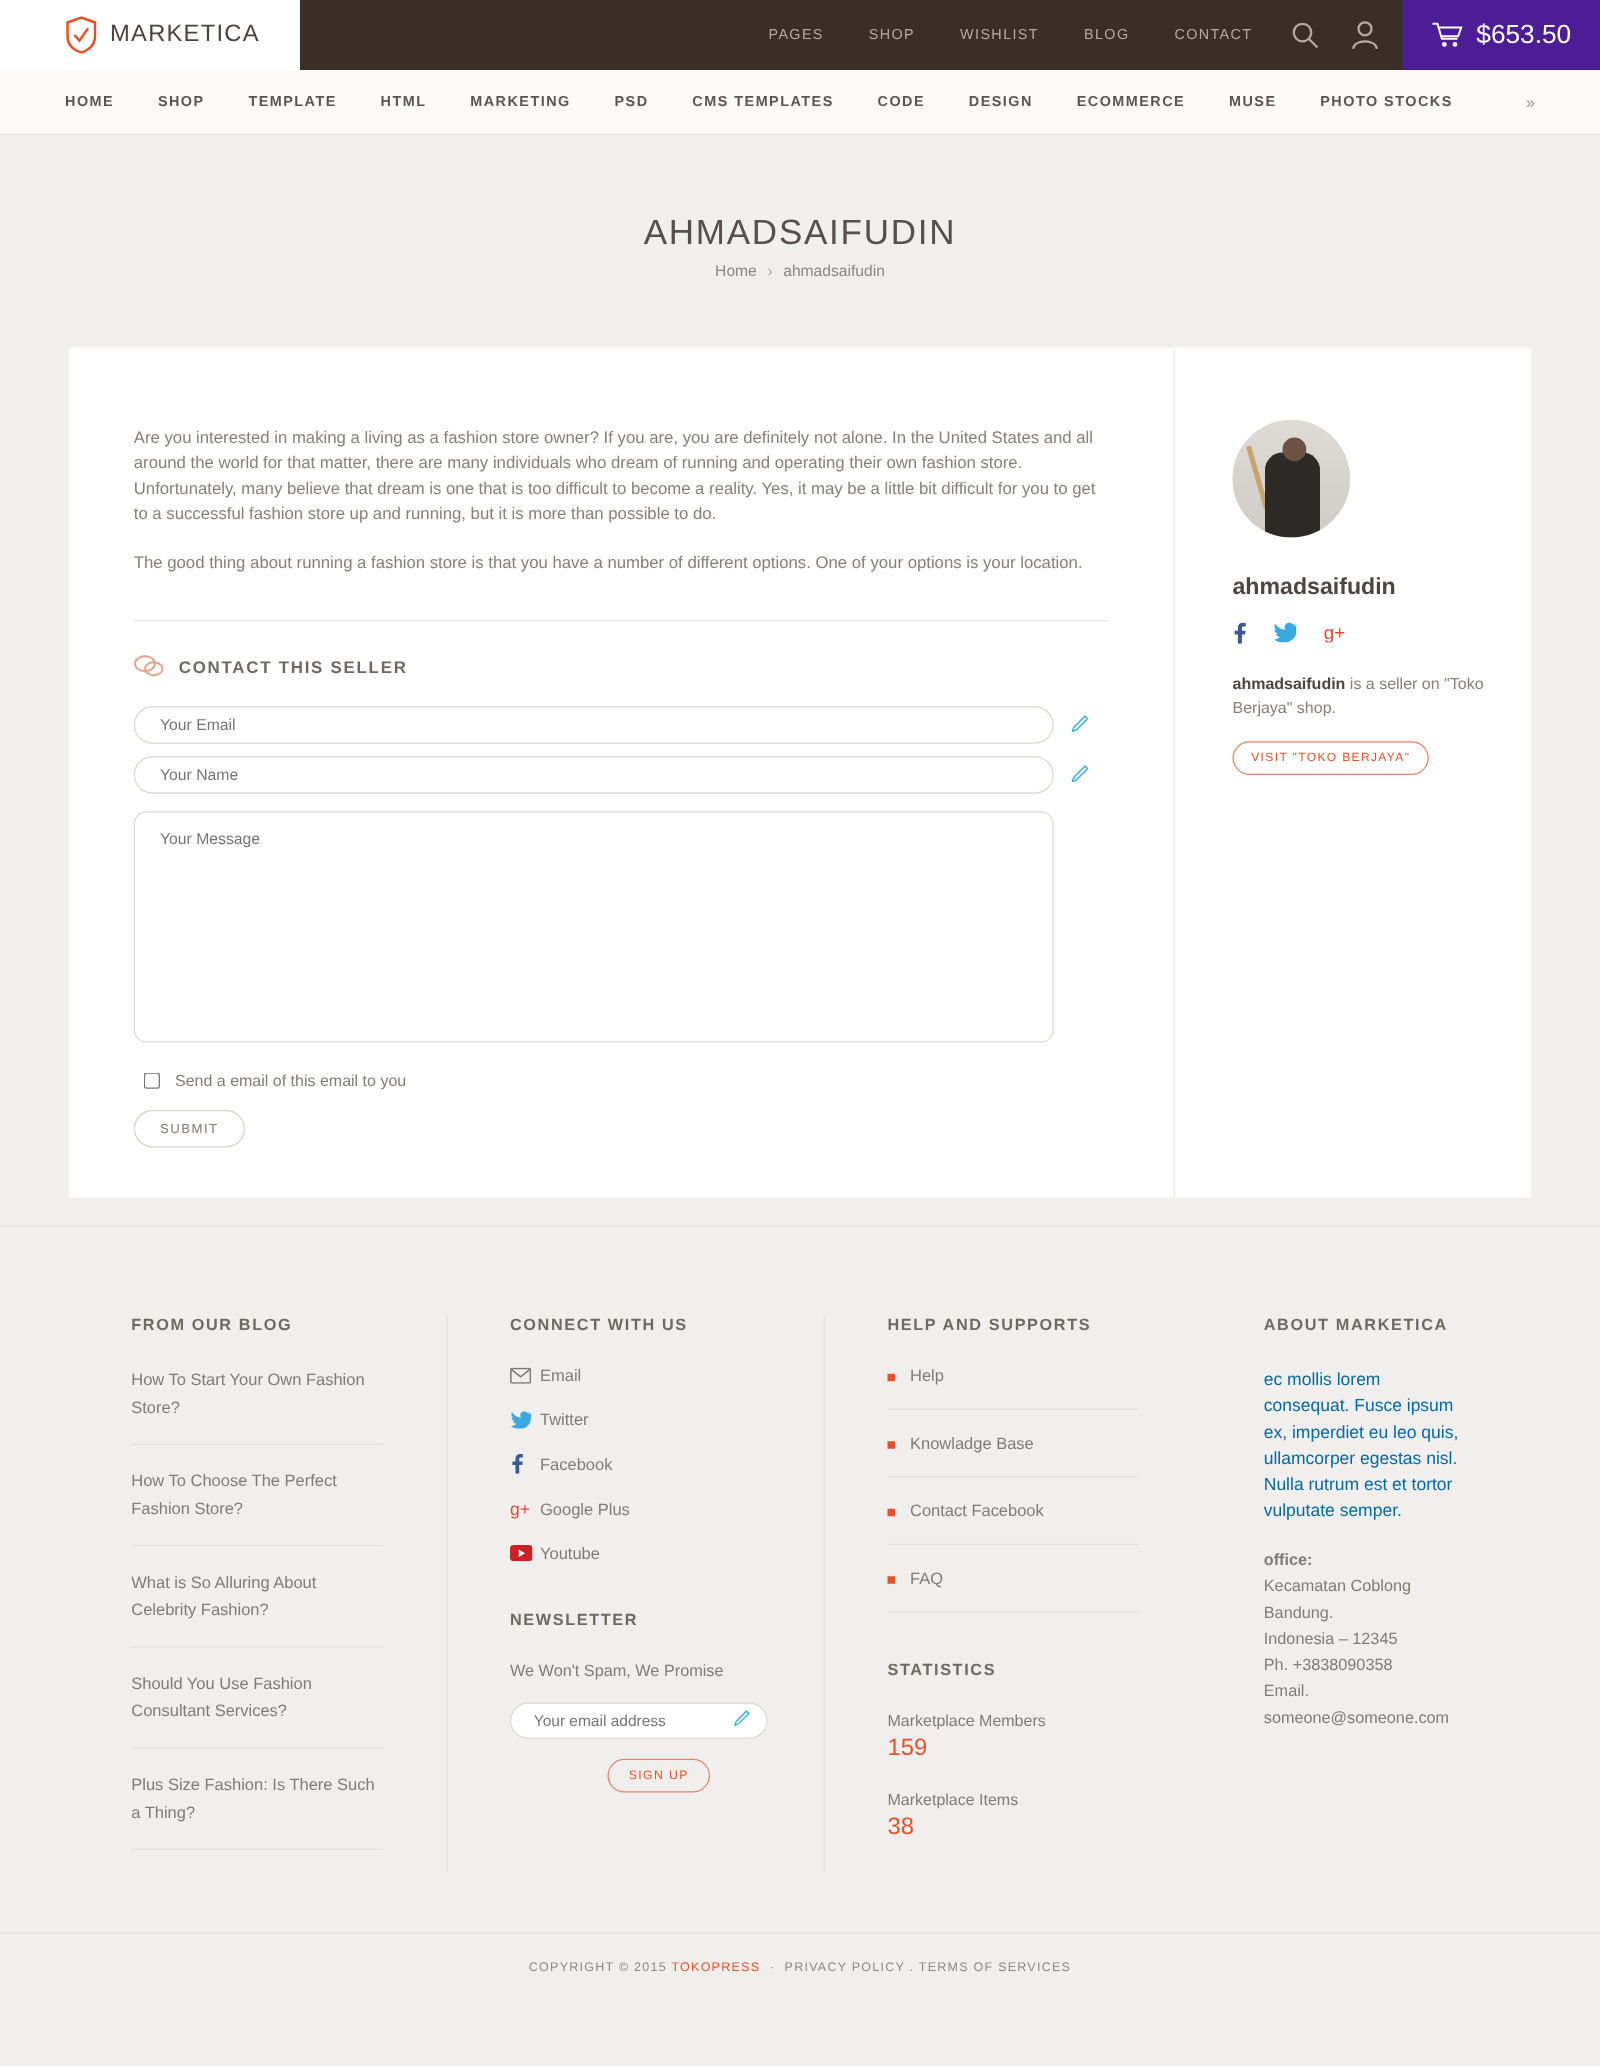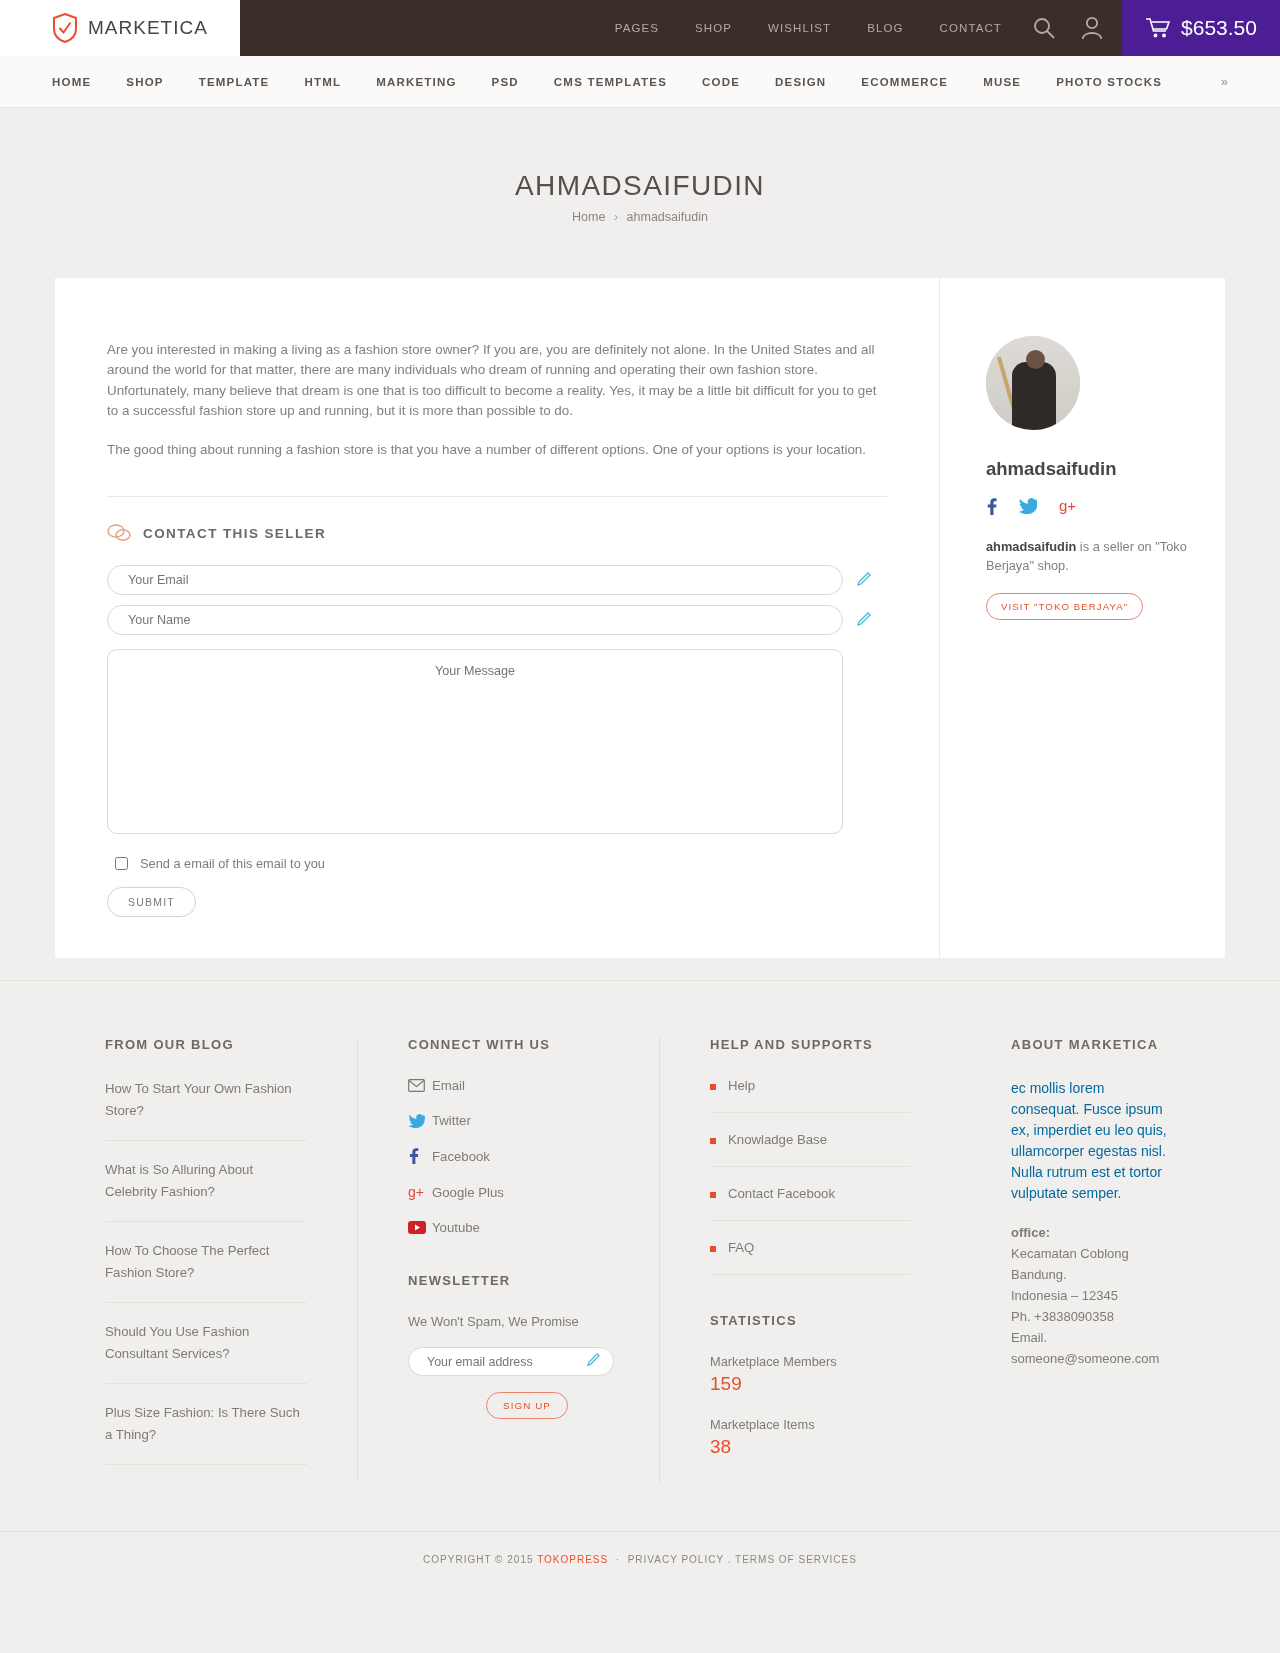--- a/index.html
+++ b/index.html
@@ -180,21 +180,20 @@
     height: 185px;
     border: 1px solid #dcd9d5;
     border-radius: 10px;
     padding: 14px 20px;
     font-size: 12.6px;
     color: #9d9894;
     font-family: "Liberation Sans", sans-serif;
     outline: none;
     resize: none;
     margin-top: 4px;
-    text-align: center;
   }
   .copyrow {
     display: flex;
     align-items: center;
     margin: 18px 0 16px;
   }
   .copyrow input { margin: 0 12px 0 8px; }
   .copyrow label { font-size: 12.8px; color: #807c78; }
   .submit-btn {
     border: 1px solid #d6d3cf;
@@ -271,21 +270,21 @@
 
   
   .footer {
     background: #f0efed;
     border-top: 1px solid #e5e3e0;
     padding: 56px 0 0;
     margin-top: 22px;
   }
   .fcols {
     width: 1170px;
-    margin: 0 auto;
+    margin: 15px auto;
     display: flex;
     justify-content: space-between;
   }
   .fcol { padding: 0 50px; }
   .fcol.c1 { width: 302px; padding-left: 50px; }
   .fcol.c2 { width: 302px; border-left: 1px solid #e3e1de; }
   .fcol.c3 { width: 302px; border-left: 1px solid #e3e1de; }
   .fcol.c4 { width: 264px; }
   .fcol h4 {
     margin: 0 0 26px;
@@ -536,22 +535,22 @@
     </div>
   </div>
 </div>
 
 <div class="footer">
   <div class="fcols">
 
     <div class="fcol c1">
       <h4>FROM OUR BLOG</h4>
       <a class="blog-link" href="#">How To Start Your Own Fashion Store?</a>
+      <a class="blog-link" href="#">How To Choose The Perfect Fashion Store?</a>
       <a class="blog-link" href="#">What is So Alluring About Celebrity Fashion?</a>
-      <a class="blog-link" href="#">How To Choose The Perfect Fashion Store?</a>
       <a class="blog-link" href="#">Should You Use Fashion Consultant Services?</a>
       <a class="blog-link" href="#">Plus Size Fashion: Is There Such a Thing?</a>
     </div>
 
     <div class="fcol c2">
       <h4>CONNECT WITH US</h4>
 
       <a class="social-row" href="#">
         <span class="ic ic-mail">
           <svg width="17" height="13" viewBox="0 0 17 13">

